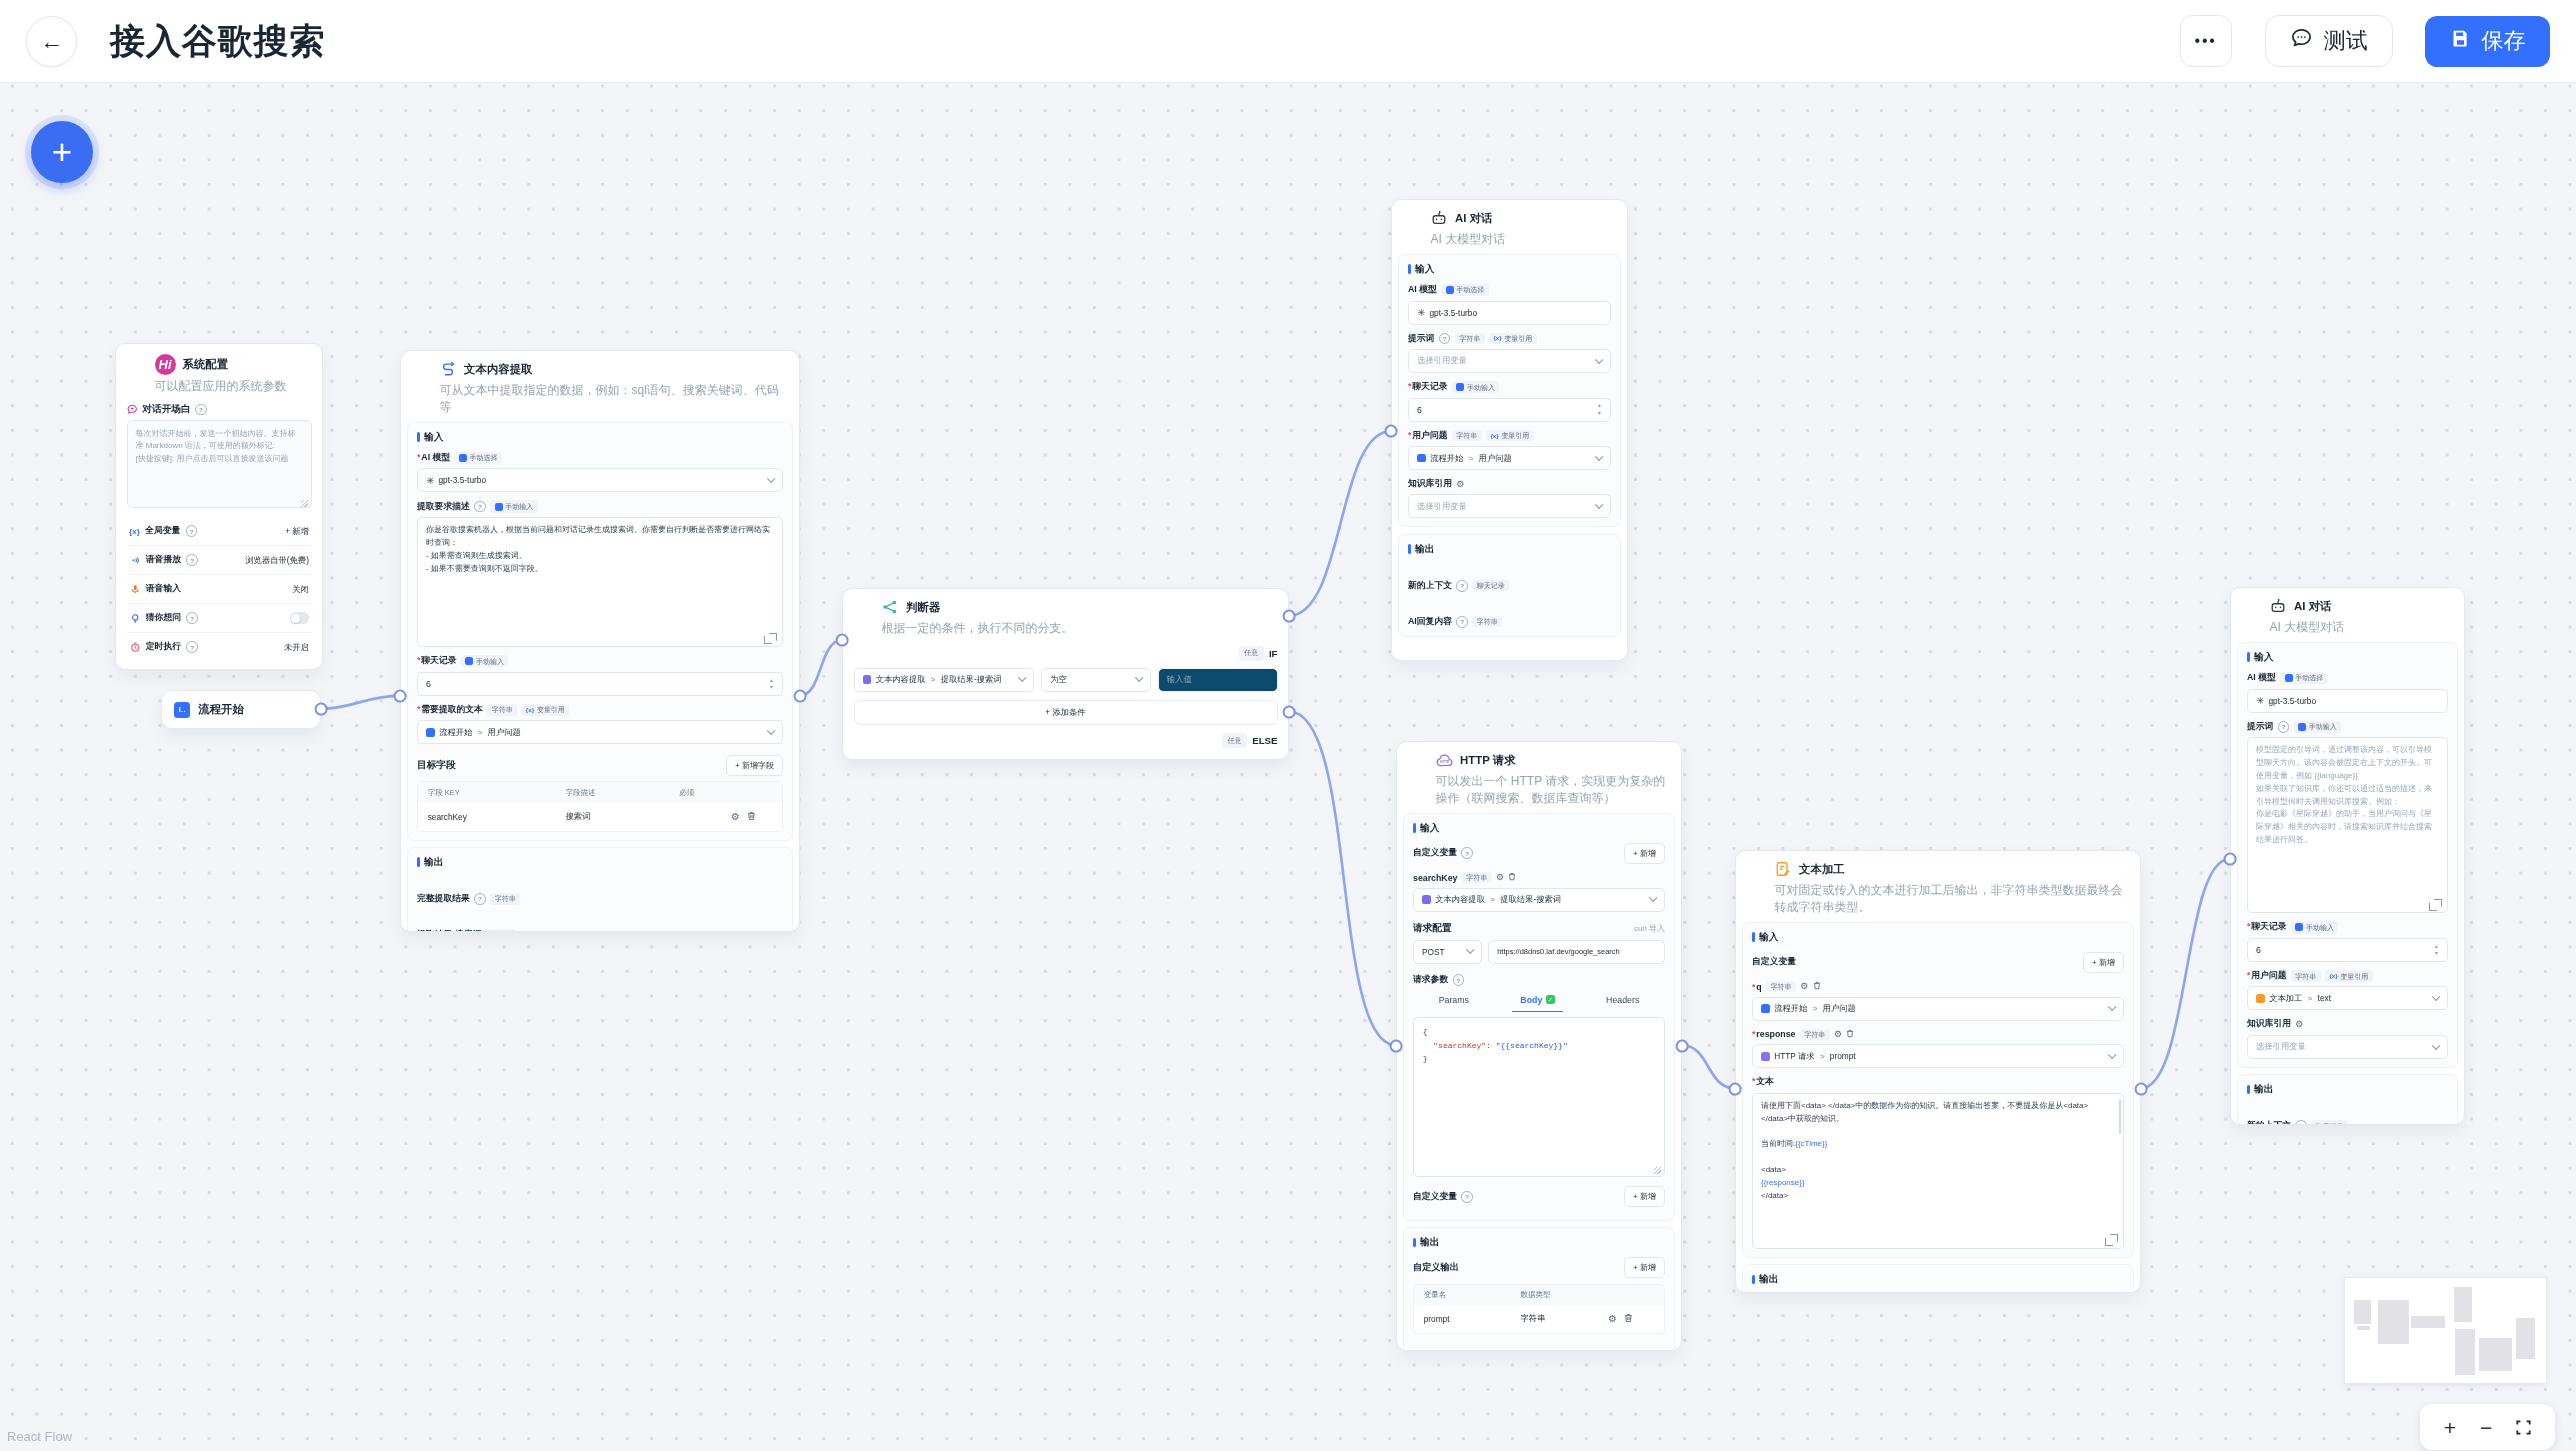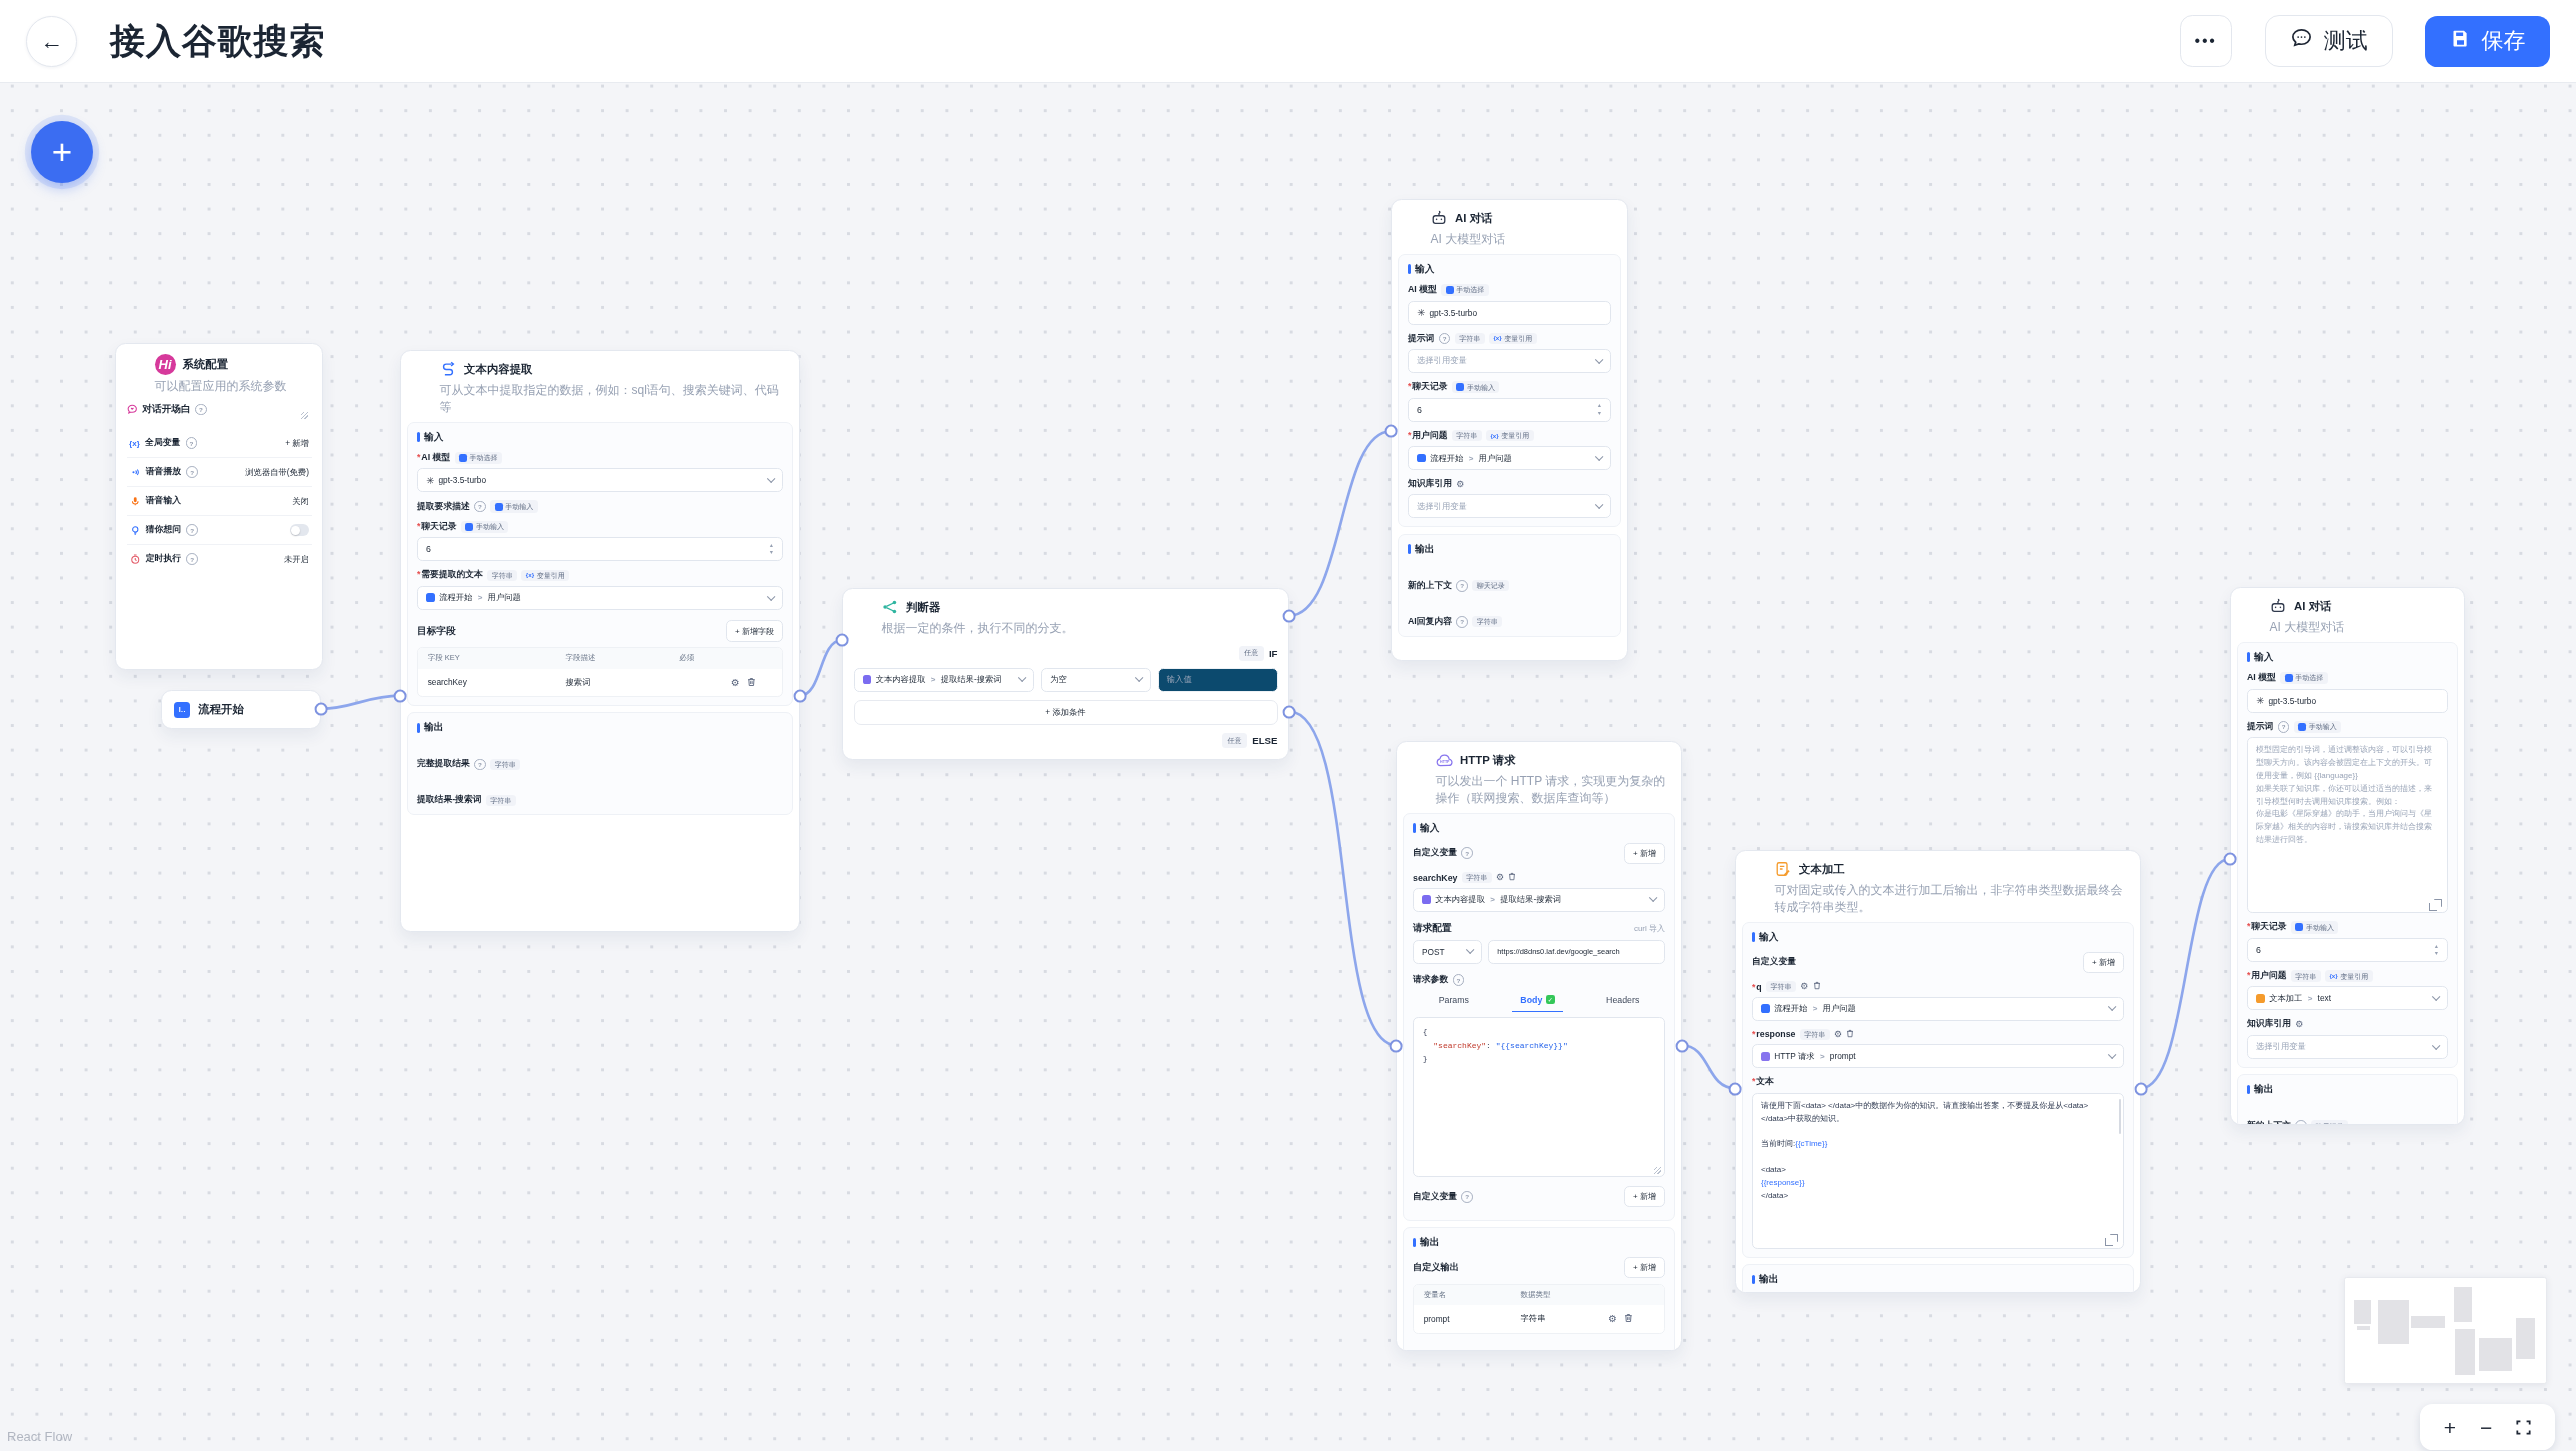--- a/index.html
+++ b/index.html
@@ -127,20 +127,22 @@
           <svg width="10.5" height="10.5" viewBox="0 0 12 12">
               <path d="M6 1.5c2.7 0 4.7 1.7 4.7 4s-2 4-4.7 4c-.5 0-1-.06-1.5-.2L2 10.4l.6-1.9C1.8 7.8 1.3 6.7 1.3 5.5c0-2.3 2-4 4.7-4z" fill="none" stroke="#d6399b" stroke-width="1.2"></path>
               <path d="M4.4 4.7c.4-.8 1.4-.6 1.6 0 .2-.6 1.2-.8 1.6 0 .3.7-.8 1.6-1.6 2-.8-.4-1.9-1.3-1.6-2z" fill="#d6399b"></path>
             </svg>
         </span>
         <span style="font-size:9.7px;font-weight:700">对话开场白</span>
         <span class="qm">
             <span>?</span>
           </span>
       </div>
+      <div class="ta ph" style="height:88px;background:#fafbfd">每次对话开始前，发送一个初始内容。支持标准 Markdown 语法，可使用的额外标记:
+[快捷按键]: 用户点击后可以直接发送该问题</div>
       <div class="resize" style="position:relative;left:174px;top:-8.8px"></div>
       <div class="sysrow" style="border-top:none;margin-top:1.8px">
         <span class="bx" style="font-size:8px">{x}</span>
         <span>全局变量</span>
         <span class="qm">
             <span>?</span>
           </span>
         <span class="sysval">+ 新增</span>
       </div>
       <div class="sysrow">
@@ -236,20 +238,23 @@
       <div class="lrow">
           <span>提取要求描述</span>
         <span class="qm">
             <span>?</span>
           </span>
         <span class="badge">
             <span class="bico" style="background:#3370ff"></span>
             <span>手动输入</span>
           </span>
       </div>
+      <div class="ta" style="height:130px"><span>你是谷歌搜索机器人，根据当前问题和对话记录生成搜索词。你需要自行判断是否需要进行网络实时查询：
+- 如果需查询则生成搜索词。
+- 如果不需要查询则不返回字段。</span><span class="expand"></span></div>
       <div class="lrow">
           <span class="req">聊天记录</span>
         <span class="badge">
             <span class="bico" style="background:#3370ff"></span>
             <span>手动输入</span>
           </span>
       </div>
       <div class="num">
           <span>6</span>
         <span class="stepper">

